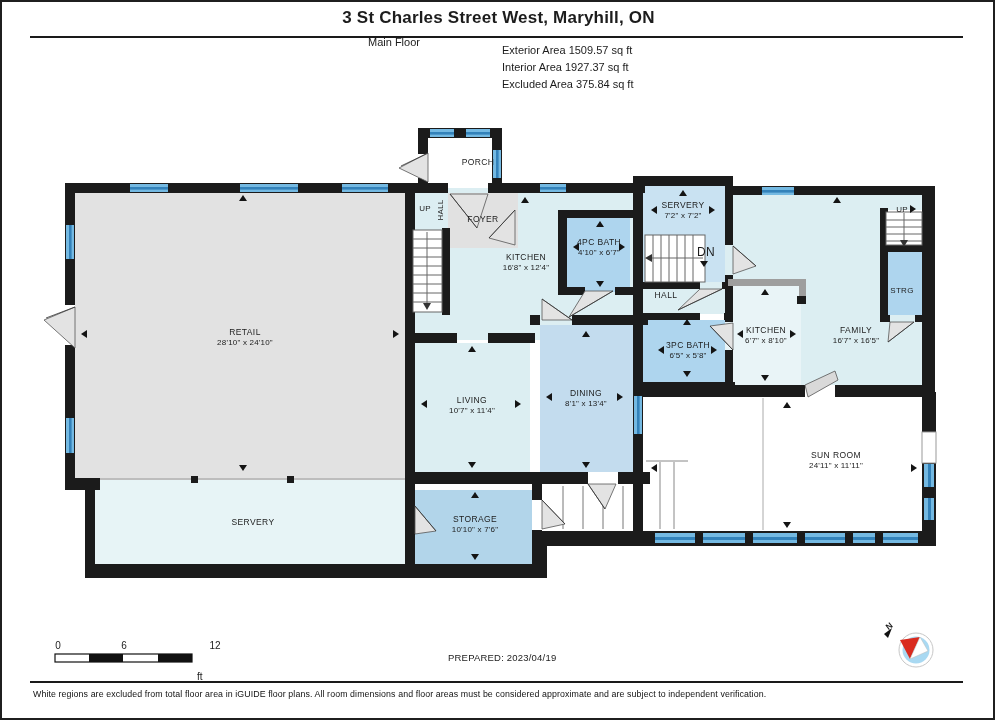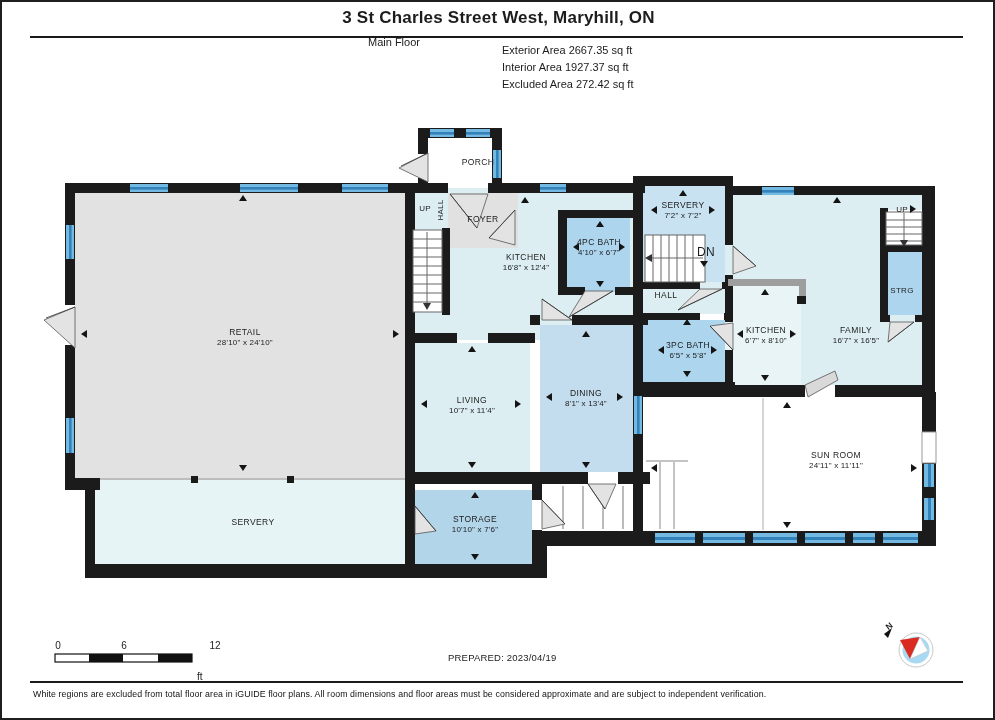--- a/index.html
+++ b/index.html
@@ -24,23 +24,23 @@
   .disclaimer{font-size:8.8px;letter-spacing:.1px;color:#111;}
 </style>
 </head>
 <body>
 
 <div class="page">
 
   <div class="abs title">3 St Charles Street West, Maryhill, ON</div>
   <div class="abs rule" style="top:36px;"></div>
   <div class="abs floor-label">Main Floor</div>
-  <div class="abs area-line" style="top:44px;">Exterior Area 2667.35 sq ft</div>
+  <div class="abs area-line" style="top:44px;">Exterior Area 1509.57 sq ft</div>
   <div class="abs area-line" style="top:61px;">Interior Area 1927.37 sq ft</div>
-  <div class="abs area-line" style="top:78px;">Excluded Area 272.42 sq ft</div>
+  <div class="abs area-line" style="top:78px;">Excluded Area 375.84 sq ft</div>
 
   <svg class="abs plan-svg" width="995" height="720" viewBox="0 0 995 720">
 
     <g>
       <rect x="70" y="188" width="340" height="292" fill="#e2e2e2"></rect>
       <rect x="90" y="480" width="320" height="90" fill="#e7f4f6"></rect>
       <rect x="410" y="188" width="228" height="152" fill="#dceef2"></rect>
       <rect x="448" y="193" width="70" height="55" fill="#e1e1e1"></rect>
       <rect x="412" y="193" width="32" height="37" fill="#dceef2"></rect>
       <rect x="428" y="138" width="64" height="50" fill="#ffffff"></rect>

